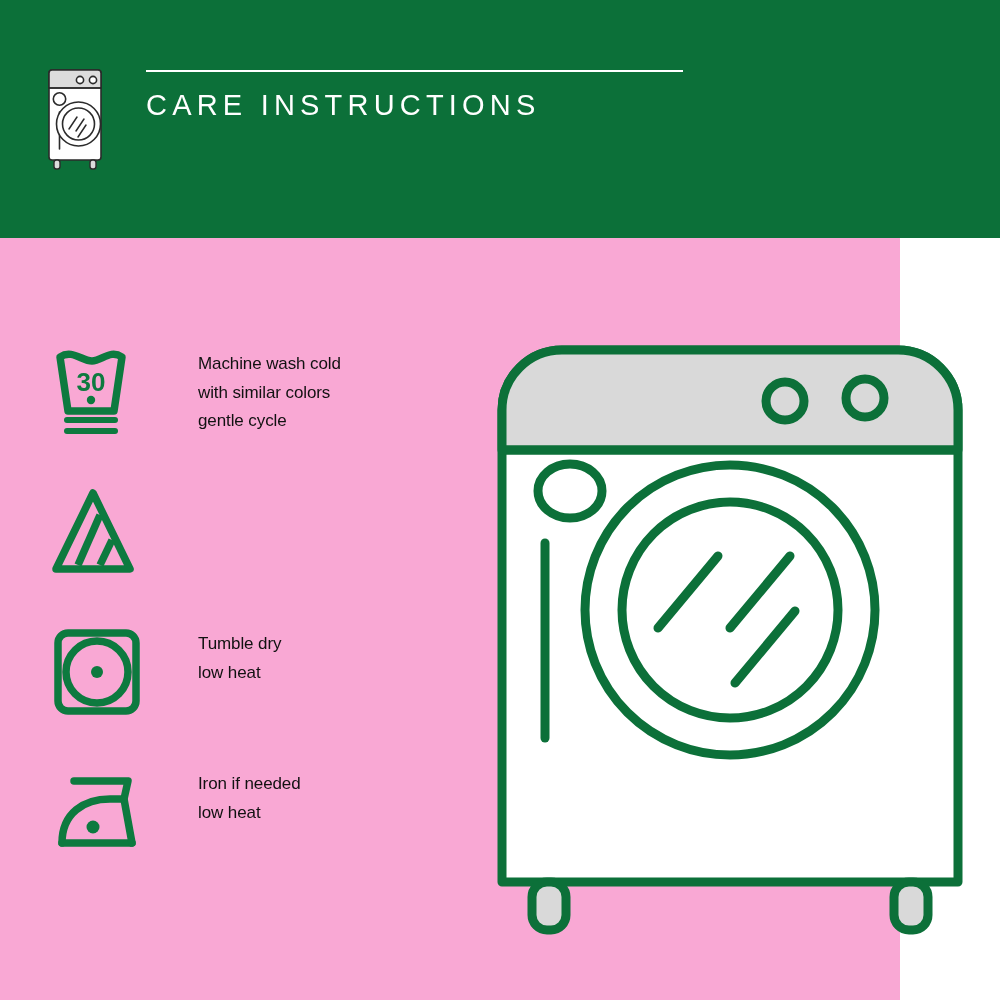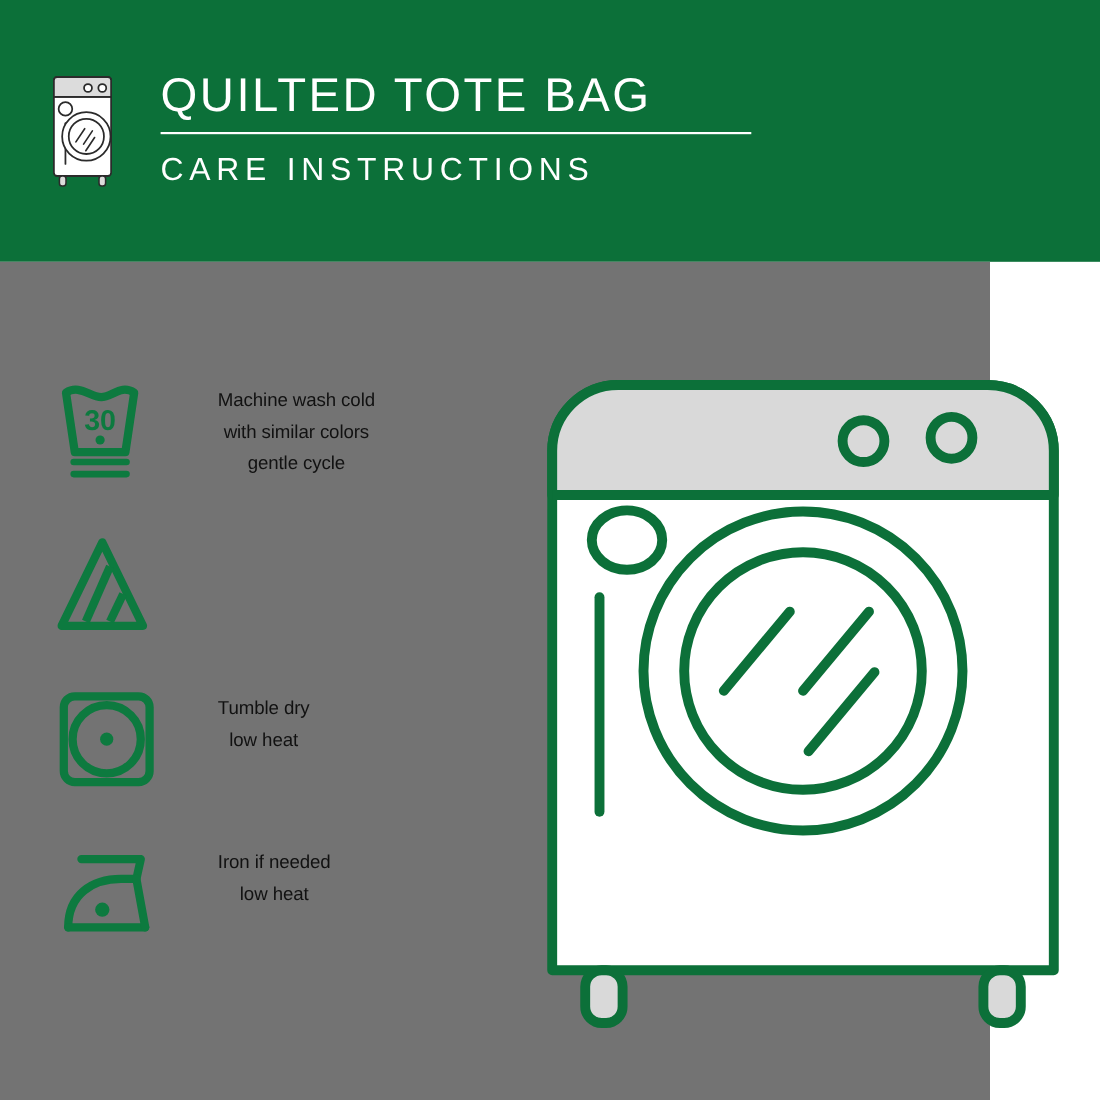--- a/index.html
+++ b/index.html
@@ -71,22 +71,21 @@
     font-family: "Liberation Sans", sans-serif;
   }
 
   
   #content {
     position: absolute;
     left: 0;
     top: 238px;
     width: 900px;
     height: 762px;
-    background: #737373;
-    text-align: center;
+    background: #f9a8d4;
   }
 
   
   #care-list {
     position: absolute;
     left: 52px;
     top: 105px;
     width: 420px;
   }
   .care-row {
@@ -147,21 +146,20 @@
       <circle cx="34.5" cy="57" r="16" fill="#ffffff" stroke="#2b2b2b" stroke-width="1.6"></circle>
       <line x1="25" y1="62" x2="33" y2="50" stroke="#2b2b2b" stroke-width="1.5" stroke-linecap="round"></line>
       <line x1="32" y1="64" x2="40" y2="52" stroke="#2b2b2b" stroke-width="1.5" stroke-linecap="round"></line>
       <line x1="34" y1="70" x2="42" y2="58" stroke="#2b2b2b" stroke-width="1.5" stroke-linecap="round"></line>
 
       <rect x="10" y="93" width="6" height="9" rx="2.5" fill="#dcdcdc" stroke="#2b2b2b" stroke-width="1.4"></rect>
       <rect x="46" y="93" width="6" height="9" rx="2.5" fill="#dcdcdc" stroke="#2b2b2b" stroke-width="1.4"></rect>
     </svg>
 
     <div id="header-text">
-      <div id="title-main">QUILTED TOTE BAG</div>
       <div id="title-rule"></div>
       <div id="title-sub">CARE INSTRUCTIONS</div>
     </div>
   </div>
 </div>
 
 <div id="content">
 
   <div id="care-list">
 

